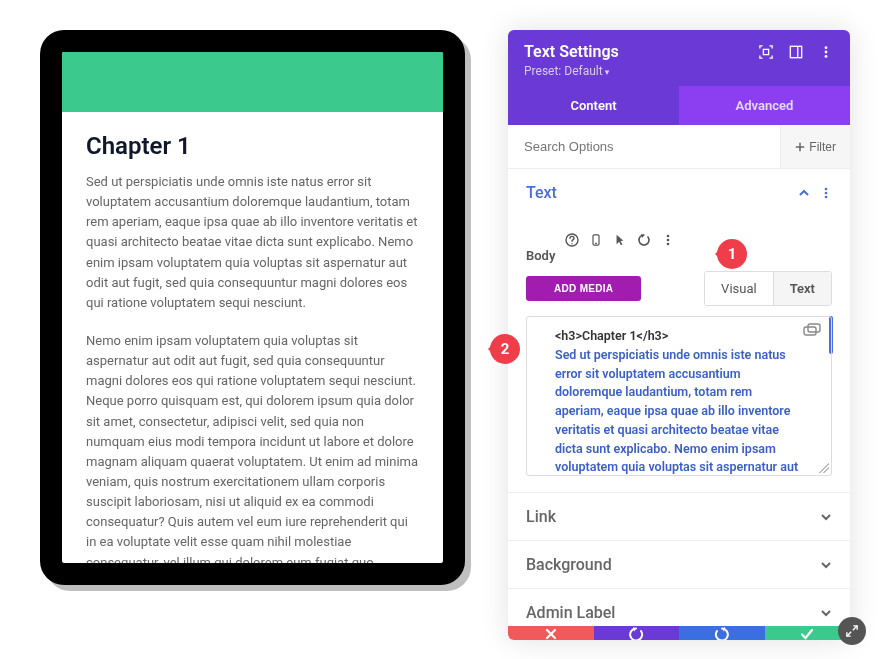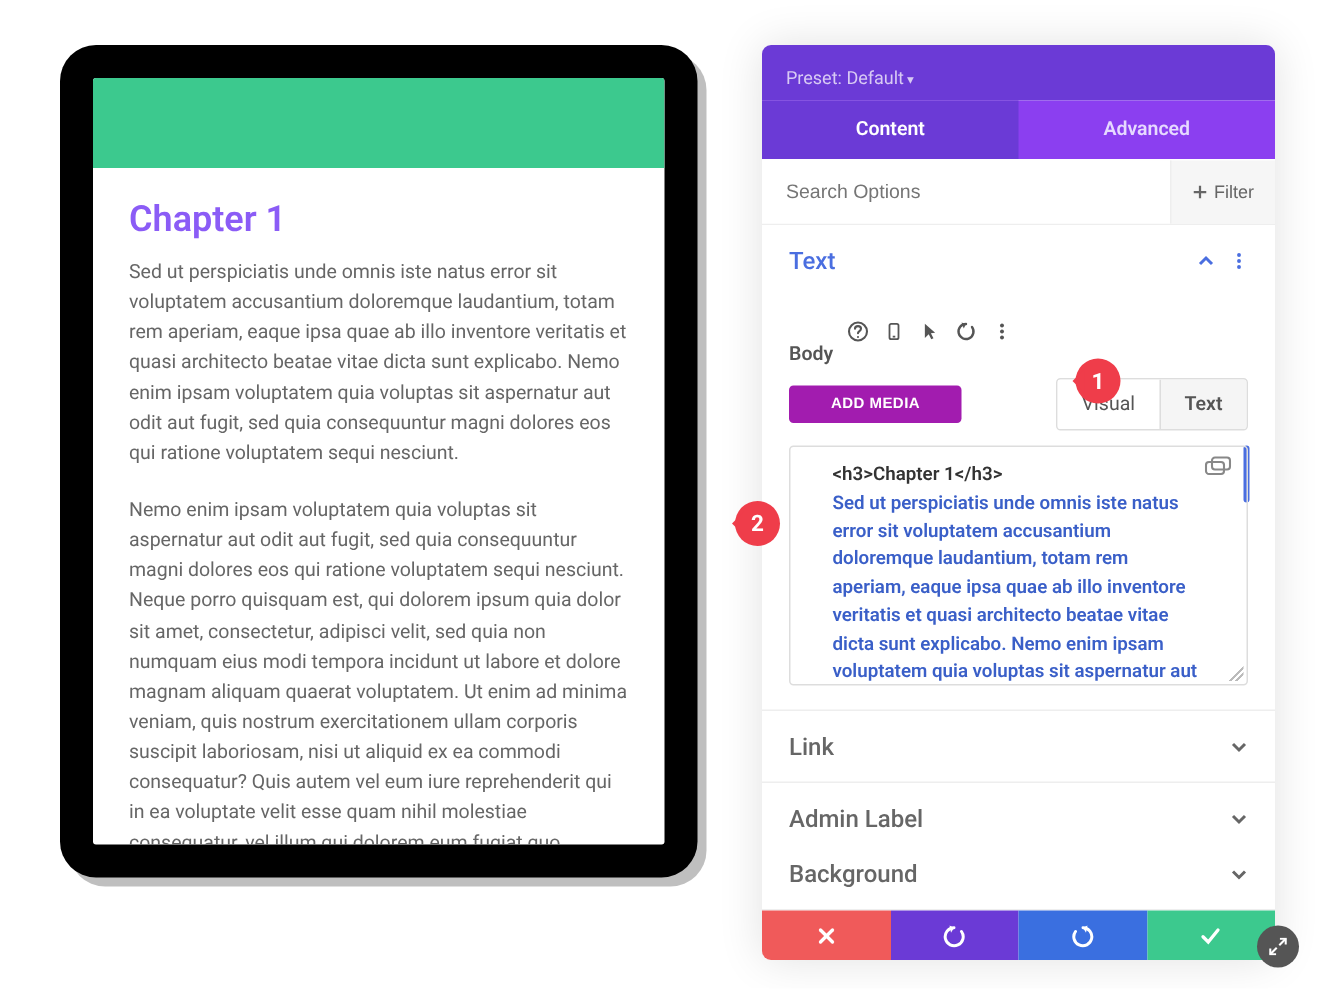--- a/index.html
+++ b/index.html
@@ -34,21 +34,21 @@
   .green-band {
     background: #3cc98e;
     height: 60px;
     margin: 0 0 20px 0;
   }
   .chapter-content { padding: 0 24px; }
   .chapter-title {
     font-size: 24px;
     font-weight: 600;
     margin-bottom: 12px;
-    color: #8b5cf6;
+    color: #0f172a;
   }
   .chapter-para {
     font-size: 13px;
     line-height: 1.55;
     color: #666;
     margin-bottom: 18px;
   }
 
   
   .panel {
@@ -299,20 +299,44 @@
       <h3 class="chapter-title">Chapter 1</h3>
       <p class="chapter-para">Sed ut perspiciatis unde omnis iste natus error sit voluptatem accusantium doloremque laudantium, totam rem aperiam, eaque ipsa quae ab illo inventore veritatis et quasi architecto beatae vitae dicta sunt explicabo. Nemo enim ipsam voluptatem quia voluptas sit aspernatur aut odit aut fugit, sed quia consequuntur magni dolores eos qui ratione voluptatem sequi nesciunt.</p>
       <p class="chapter-para">Nemo enim ipsam voluptatem quia voluptas sit aspernatur aut odit aut fugit, sed quia consequuntur magni dolores eos qui ratione voluptatem sequi nesciunt. Neque porro quisquam est, qui dolorem ipsum quia dolor sit amet, consectetur, adipisci velit, sed quia non numquam eius modi tempora incidunt ut labore et dolore magnam aliquam quaerat voluptatem. Ut enim ad minima veniam, quis nostrum exercitationem ullam corporis suscipit laboriosam, nisi ut aliquid ex ea commodi consequatur? Quis autem vel eum iure reprehenderit qui in ea voluptate velit esse quam nihil molestiae consequatur, vel illum qui dolorem eum fugiat quo voluptas nulla pariatur?</p>
     </div>
   </div>
 </div>
 
 <div class="panel">
 
   <div class="panel-header">
+    <div class="panel-header-row">
+      <div class="panel-title">Text Settings</div>
+      <div class="panel-header-icons">
+        <span class="hicon">
+          <svg viewBox="0 0 16 16" width="14" height="14" stroke="#fff" stroke-width="1.5" fill="none">
+              <rect x="5" y="5" width="6" height="6"></rect>
+              <path d="M1 4V1h3M15 4V1h-3M1 12v3h3M15 12v3h-3"></path>
+            </svg>
+        </span>
+        <span class="hicon">
+          <svg viewBox="0 0 16 16" width="14" height="14" stroke="#fff" stroke-width="1.5" fill="none">
+              <rect x="1.5" y="1.5" width="13" height="13"></rect>
+              <line x1="10" y1="1.5" x2="10" y2="14.5"></line>
+            </svg>
+        </span>
+        <span class="hicon">
+          <svg viewBox="0 0 16 16" width="14" height="14" fill="#fff">
+              <circle cx="8" cy="3" r="1.6"></circle>
+              <circle cx="8" cy="8" r="1.6"></circle>
+              <circle cx="8" cy="13" r="1.6"></circle>
+            </svg>
+        </span>
+      </div>
+    </div>
     <div class="preset">
       <span>Preset: Default</span><span class="preset-caret">▾</span>
     </div>
   </div>
 
   <div class="tabs">
     <div class="tab active">Content</div>
     <div class="tab">Advanced</div>
   </div>
 
@@ -410,42 +434,42 @@
     <div class="section-header">
       <div class="section-title muted">Link</div>
       <span>
         <svg class="chev" viewBox="0 0 12 12" stroke="#666" stroke-width="2" fill="none">
             <polyline points="2,4 6,8 10,4"></polyline>
           </svg>
       </span>
     </div>
   </div>
 
+  <div class="section">
+    <div class="section-header">
+      <div class="section-title muted">Background</div>
+      <span>
+        <svg class="chev" viewBox="0 0 12 12" stroke="#666" stroke-width="2" fill="none">
+            <polyline points="2,4 6,8 10,4"></polyline>
+          </svg>
+      </span>
+    </div>
+  </div>
+
   <div class="section" style="border-bottom:none;">
     <div class="section-header" style="padding-bottom:4px;">
       <div class="section-title muted">Admin Label</div>
       <span>
         <svg class="chev" viewBox="0 0 12 12" stroke="#666" stroke-width="2" fill="none">
             <polyline points="2,4 6,8 10,4"></polyline>
           </svg>
       </span>
     </div>
   </div>
 
-  <div class="section">
-    <div class="section-header">
-      <div class="section-title muted">Background</div>
-      <span>
-        <svg class="chev" viewBox="0 0 12 12" stroke="#666" stroke-width="2" fill="none">
-            <polyline points="2,4 6,8 10,4"></polyline>
-          </svg>
-      </span>
-    </div>
-  </div>
-
   <div class="footer-bar">
     <div class="fbtn red">
       <svg viewBox="0 0 14 14" width="14" height="14" stroke="#fff" stroke-width="2.2" stroke-linecap="round">
           <line x1="3" y1="3" x2="11" y2="11"></line>
           <line x1="11" y1="3" x2="3" y2="11"></line>
         </svg>
     </div>
     <div class="fbtn purple">
       <svg viewBox="0 0 16 16" width="16" height="16" fill="none" stroke="#fff" stroke-width="2">
           <path d="M13 5A6 6 0 1 1 8 2.5" stroke-linecap="round"></path>

